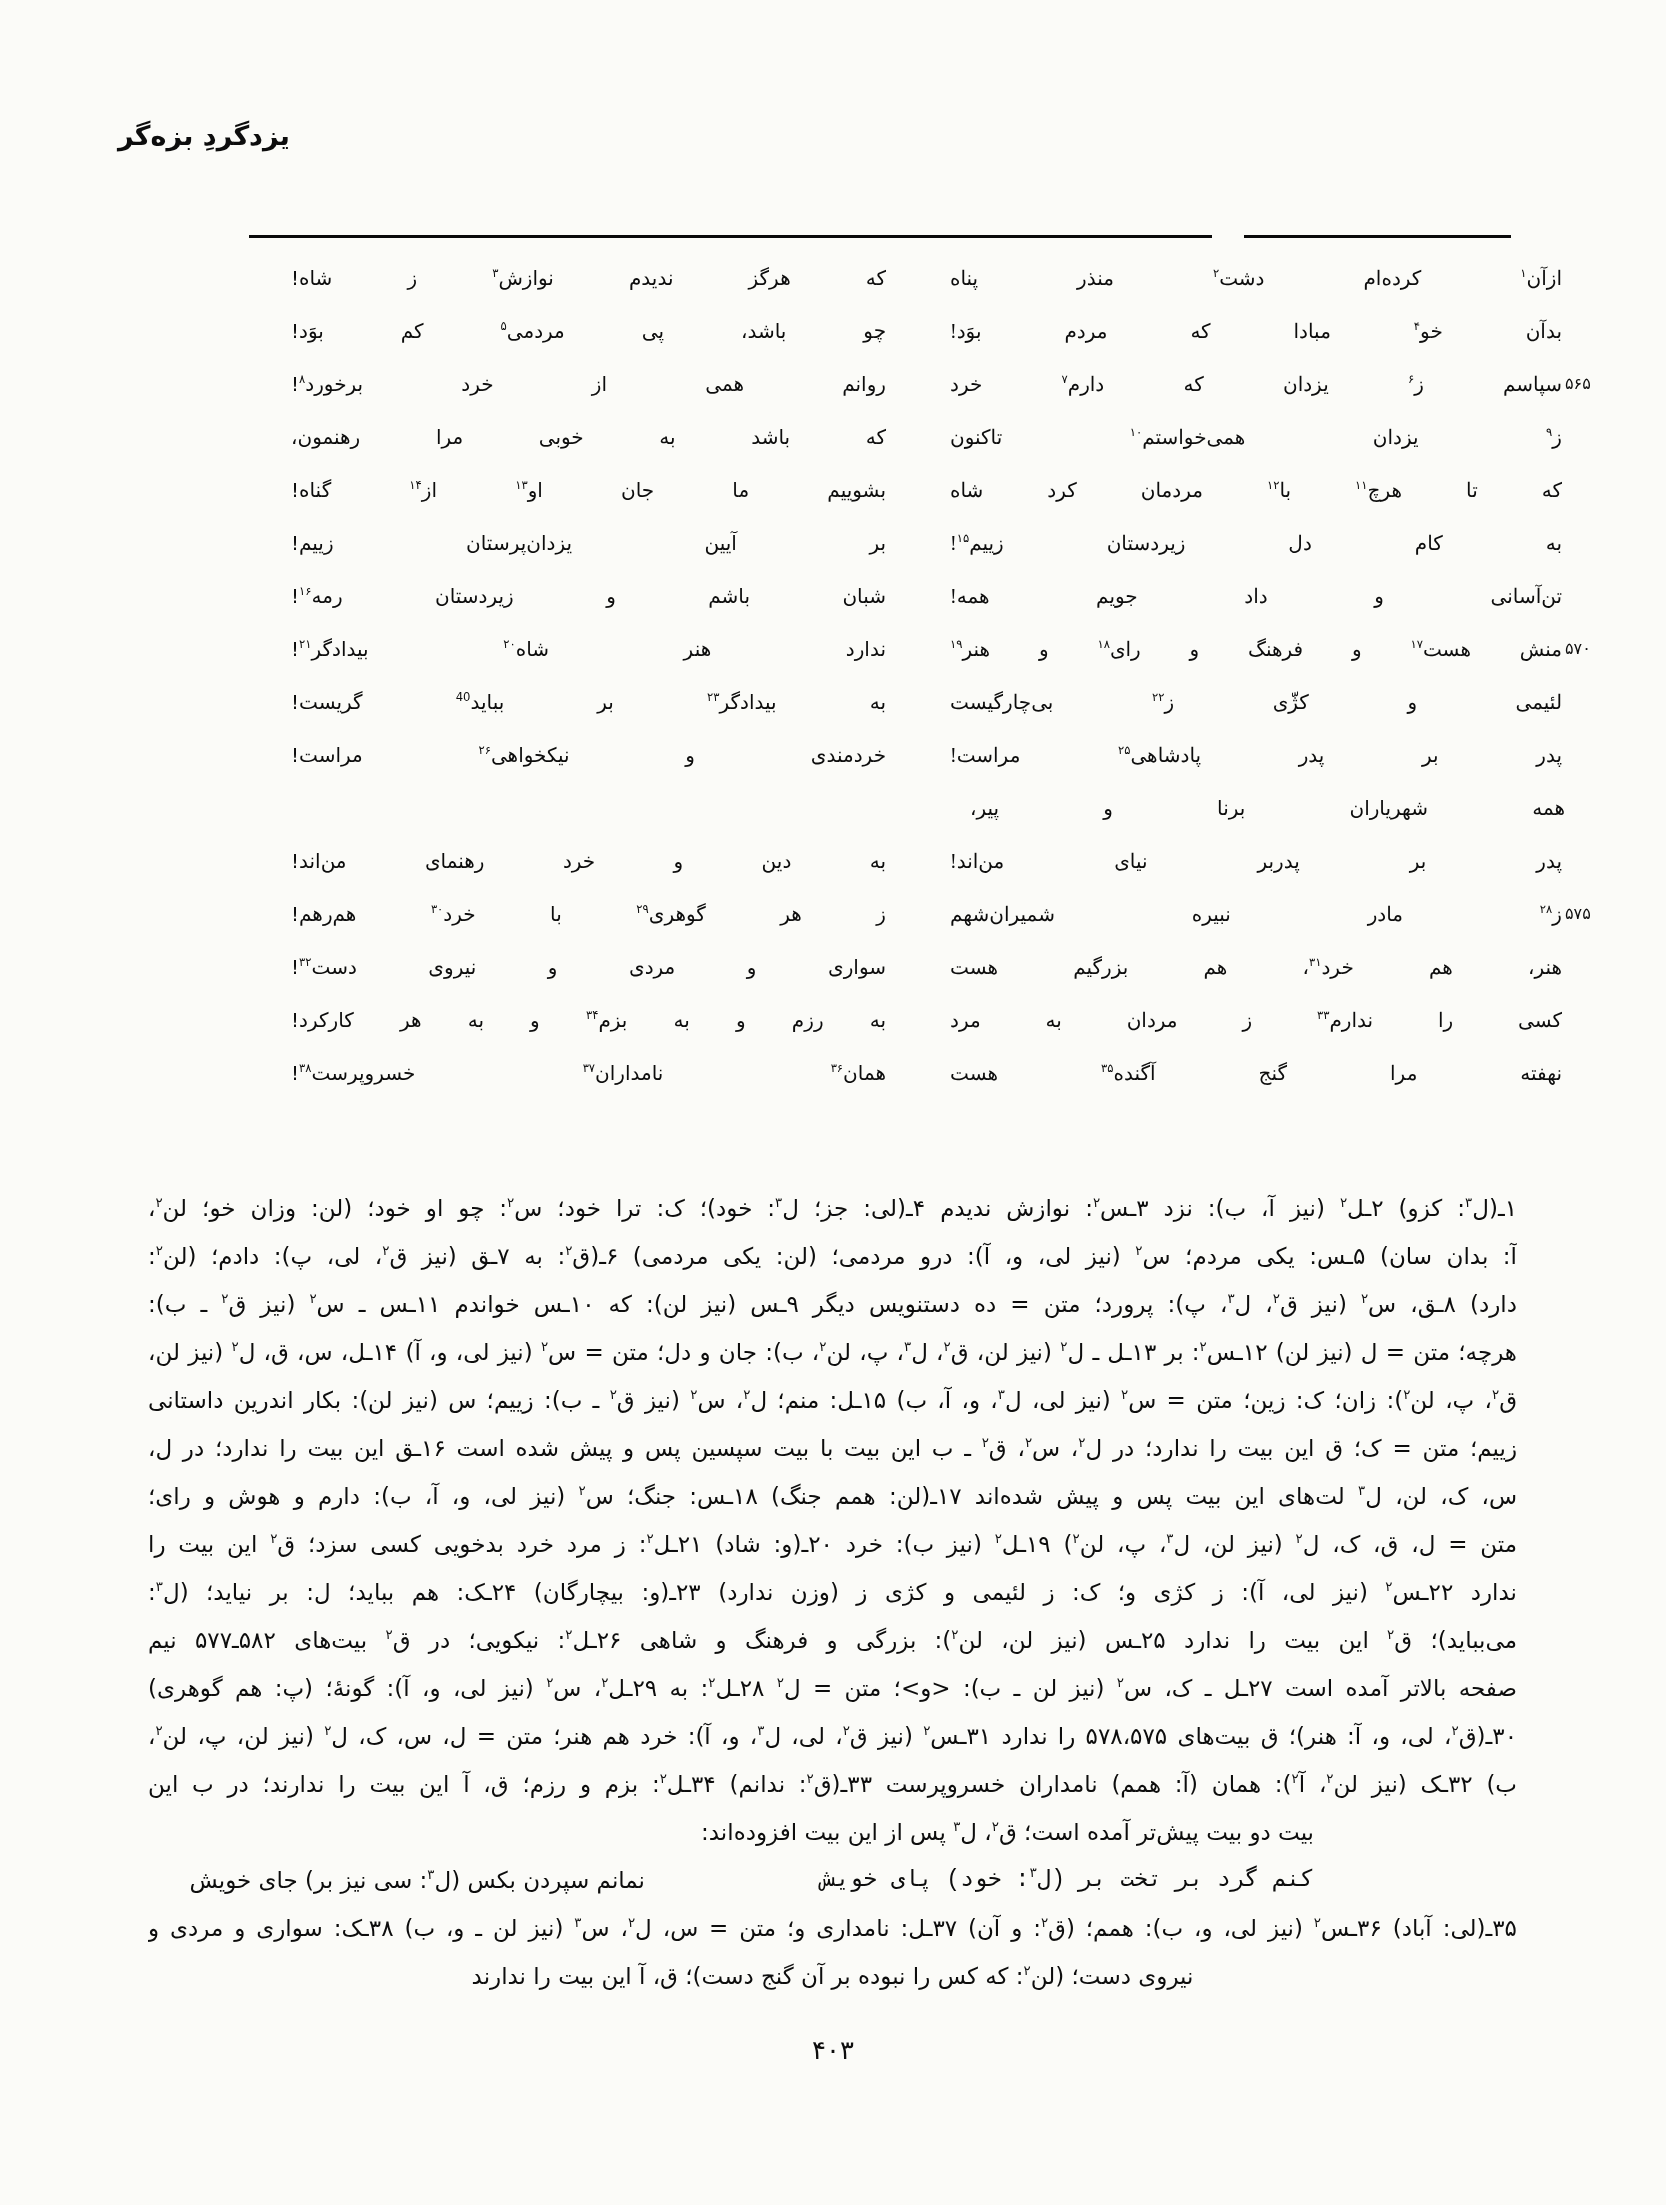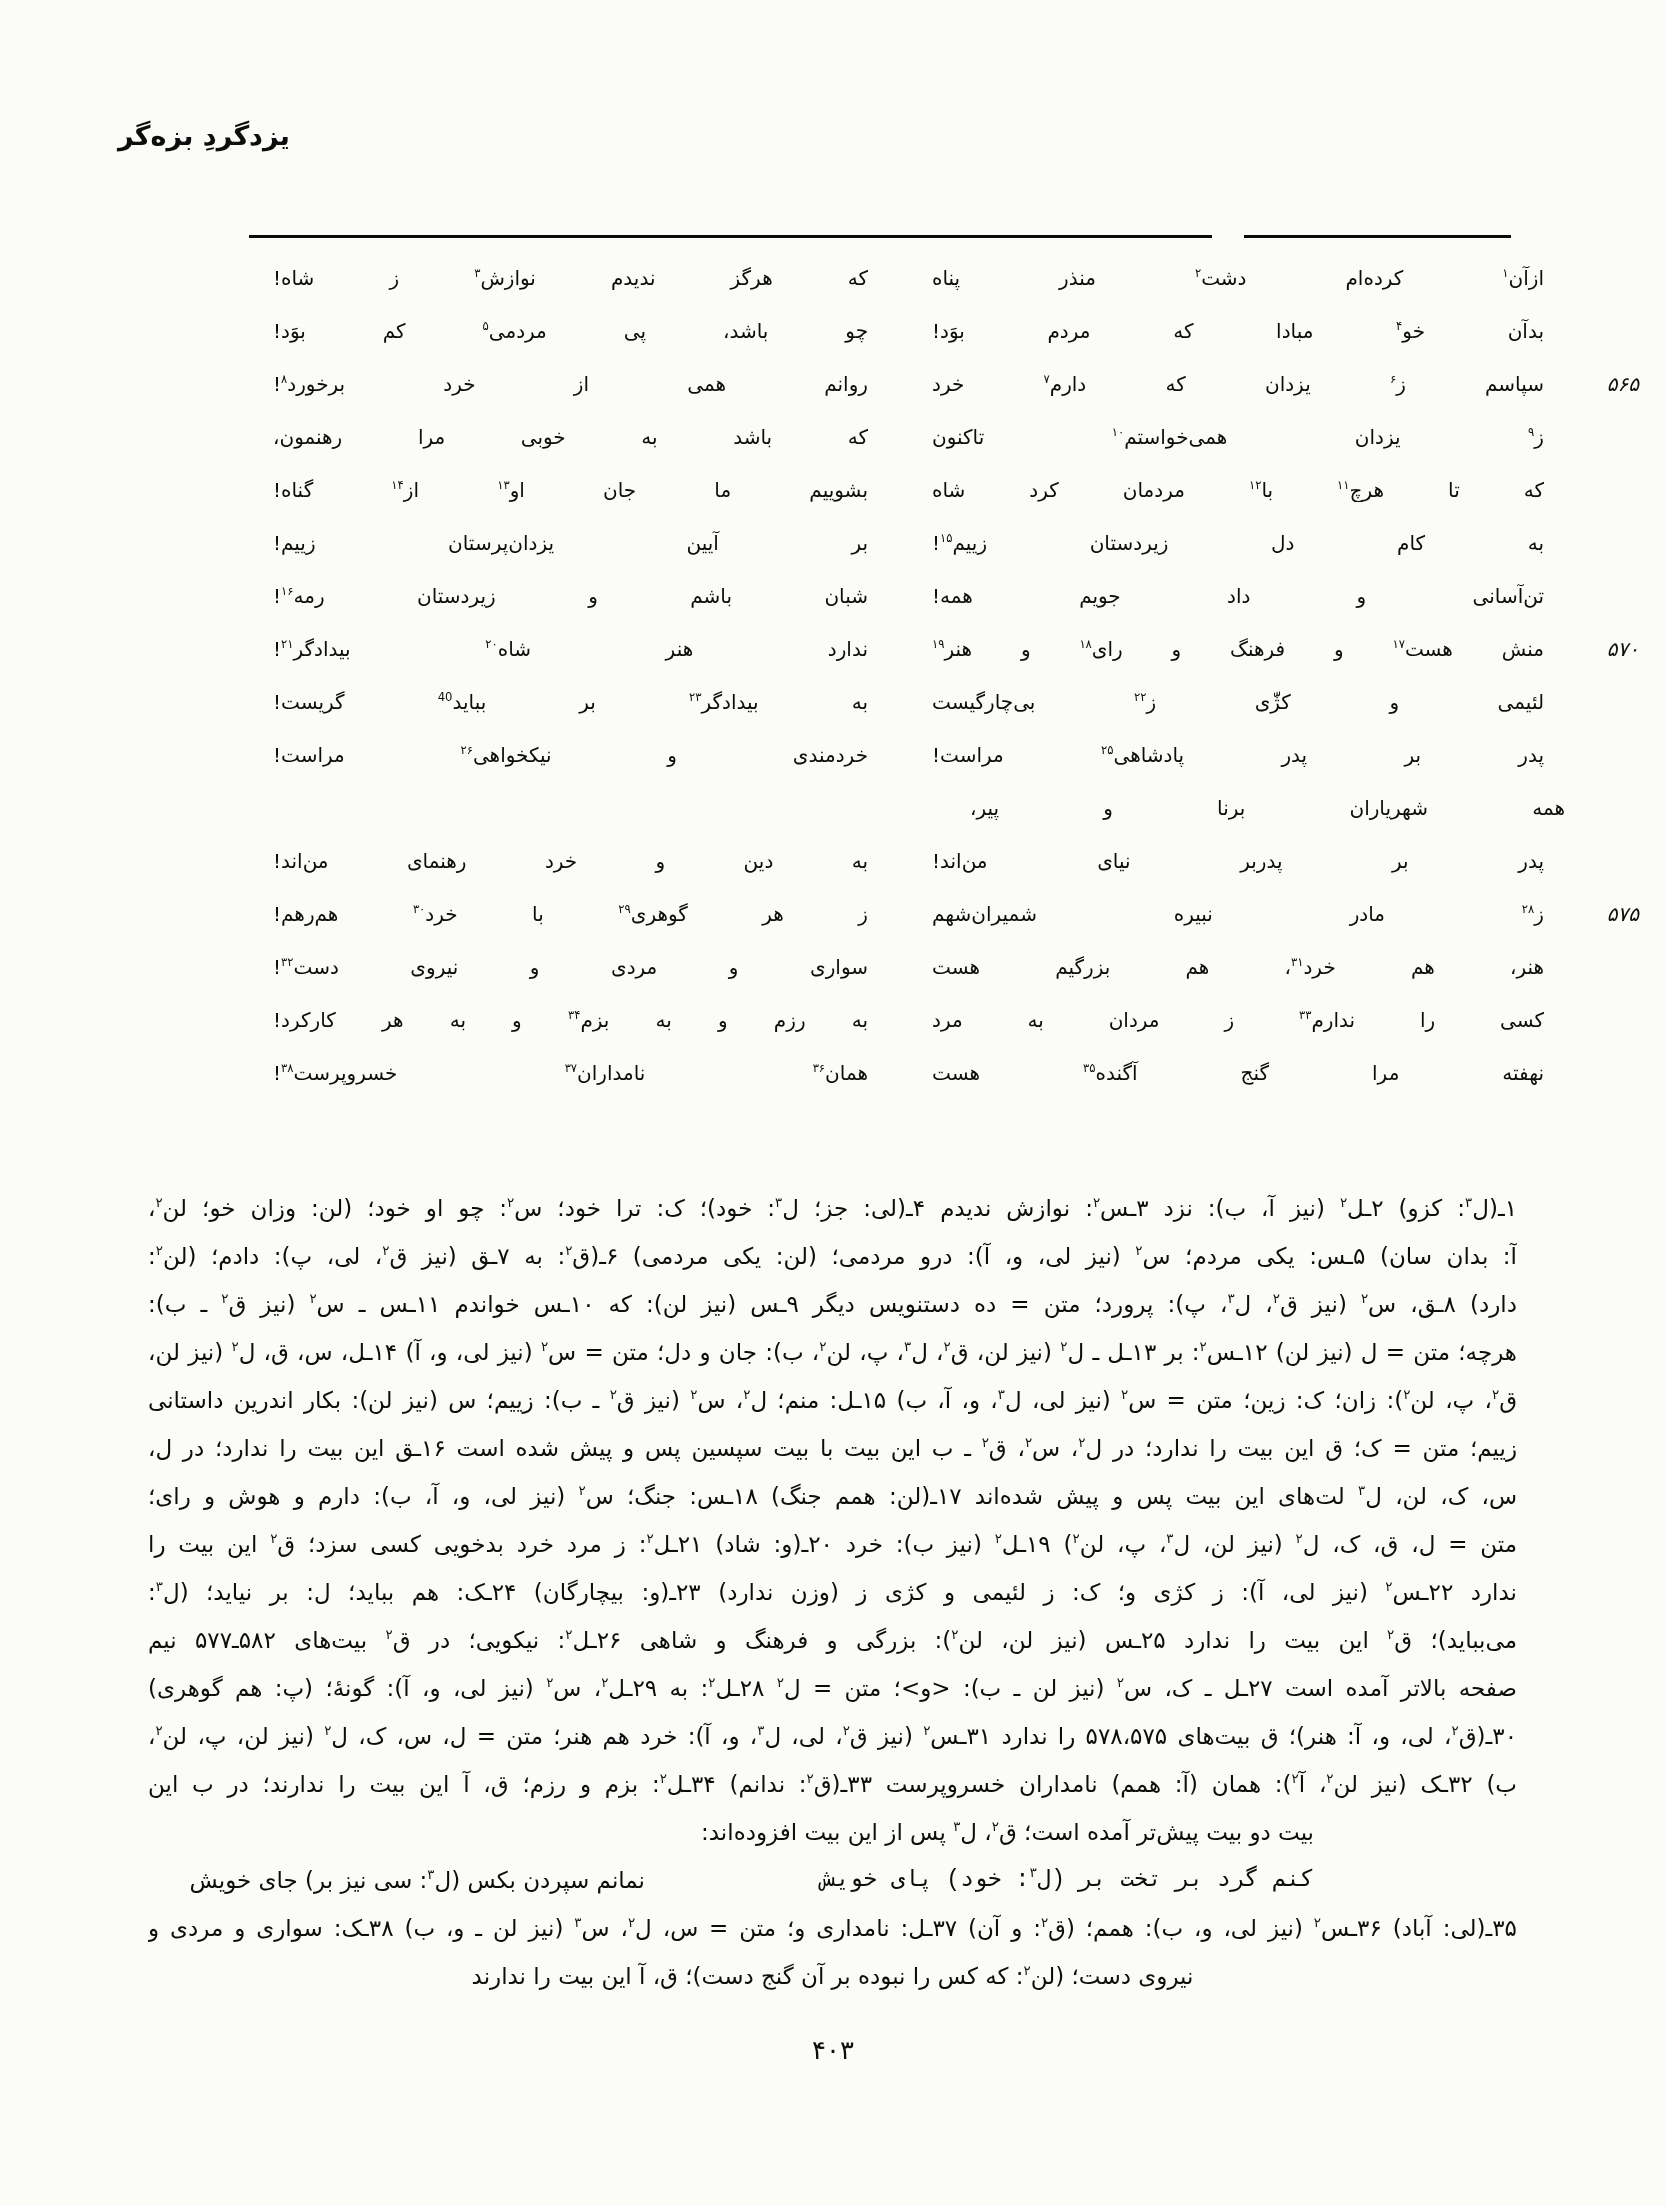--- a/index.html
+++ b/index.html
@@ -14,24 +14,24 @@
     position:absolute;left:118px;top:120px;
     font-size:27px;font-weight:bold;direction:rtl;
     letter-spacing:0;
   }
   .header-rule{position:absolute;top:235px;height:3.4px;background:#0a0a0a;}
   .header-rule.seg1{left:249px;width:963px;}
   .header-rule.seg2{left:1244px;width:267px;height:2.7px;}
   
   .poem{position:absolute;top:251px;left:0;right:0;direction:rtl;}
   .poem-row{display:flex;direction:rtl;align-items:center;height:53px;padding-right:27px;}
-  .verse-number{width:74px;flex:0 0 74px;font-size:20px;text-align:right;font-style:italic;}
+  .verse-number{width:74px;flex:0 0 74px;font-size:16px;text-align:left;}
   .hemi{font-size:20px;line-height:1.2;direction:rtl;
         text-align:justify;text-align-last:justify;overflow:hidden;white-space:normal;}
-  .hemi-right{width:612px;flex:0 0 612px;margin-left:64px;margin-right:21px;}
+  .hemi-right{width:612px;flex:0 0 612px;margin-left:64px;margin-right:3px;font-family:Liberation Serif, serif;}
   .hemi-left{width:595px;flex:0 0 595px;}
   sup{font-size:58%;line-height:0;vertical-align:super;}
   
   .apparatus{position:absolute;top:1184px;right:149px;width:1369px;direction:rtl;font-size:23px;}
   .app-line{height:48px;line-height:48px;text-align:justify;text-align-last:justify;overflow:hidden;}
   .app-intro{height:48px;line-height:48px;text-align:right;padding-right:203px;}
   .app-quote{position:relative;height:48px;line-height:48px;}
   .app-quote .q-right{position:absolute;right:203px;font-family:Liberation Mono, monospace;}
   .app-quote .q-left{position:absolute;right:872px;}
   .app-cont{height:48px;line-height:48px;text-align:justify;text-align-last:justify;overflow:hidden;}

